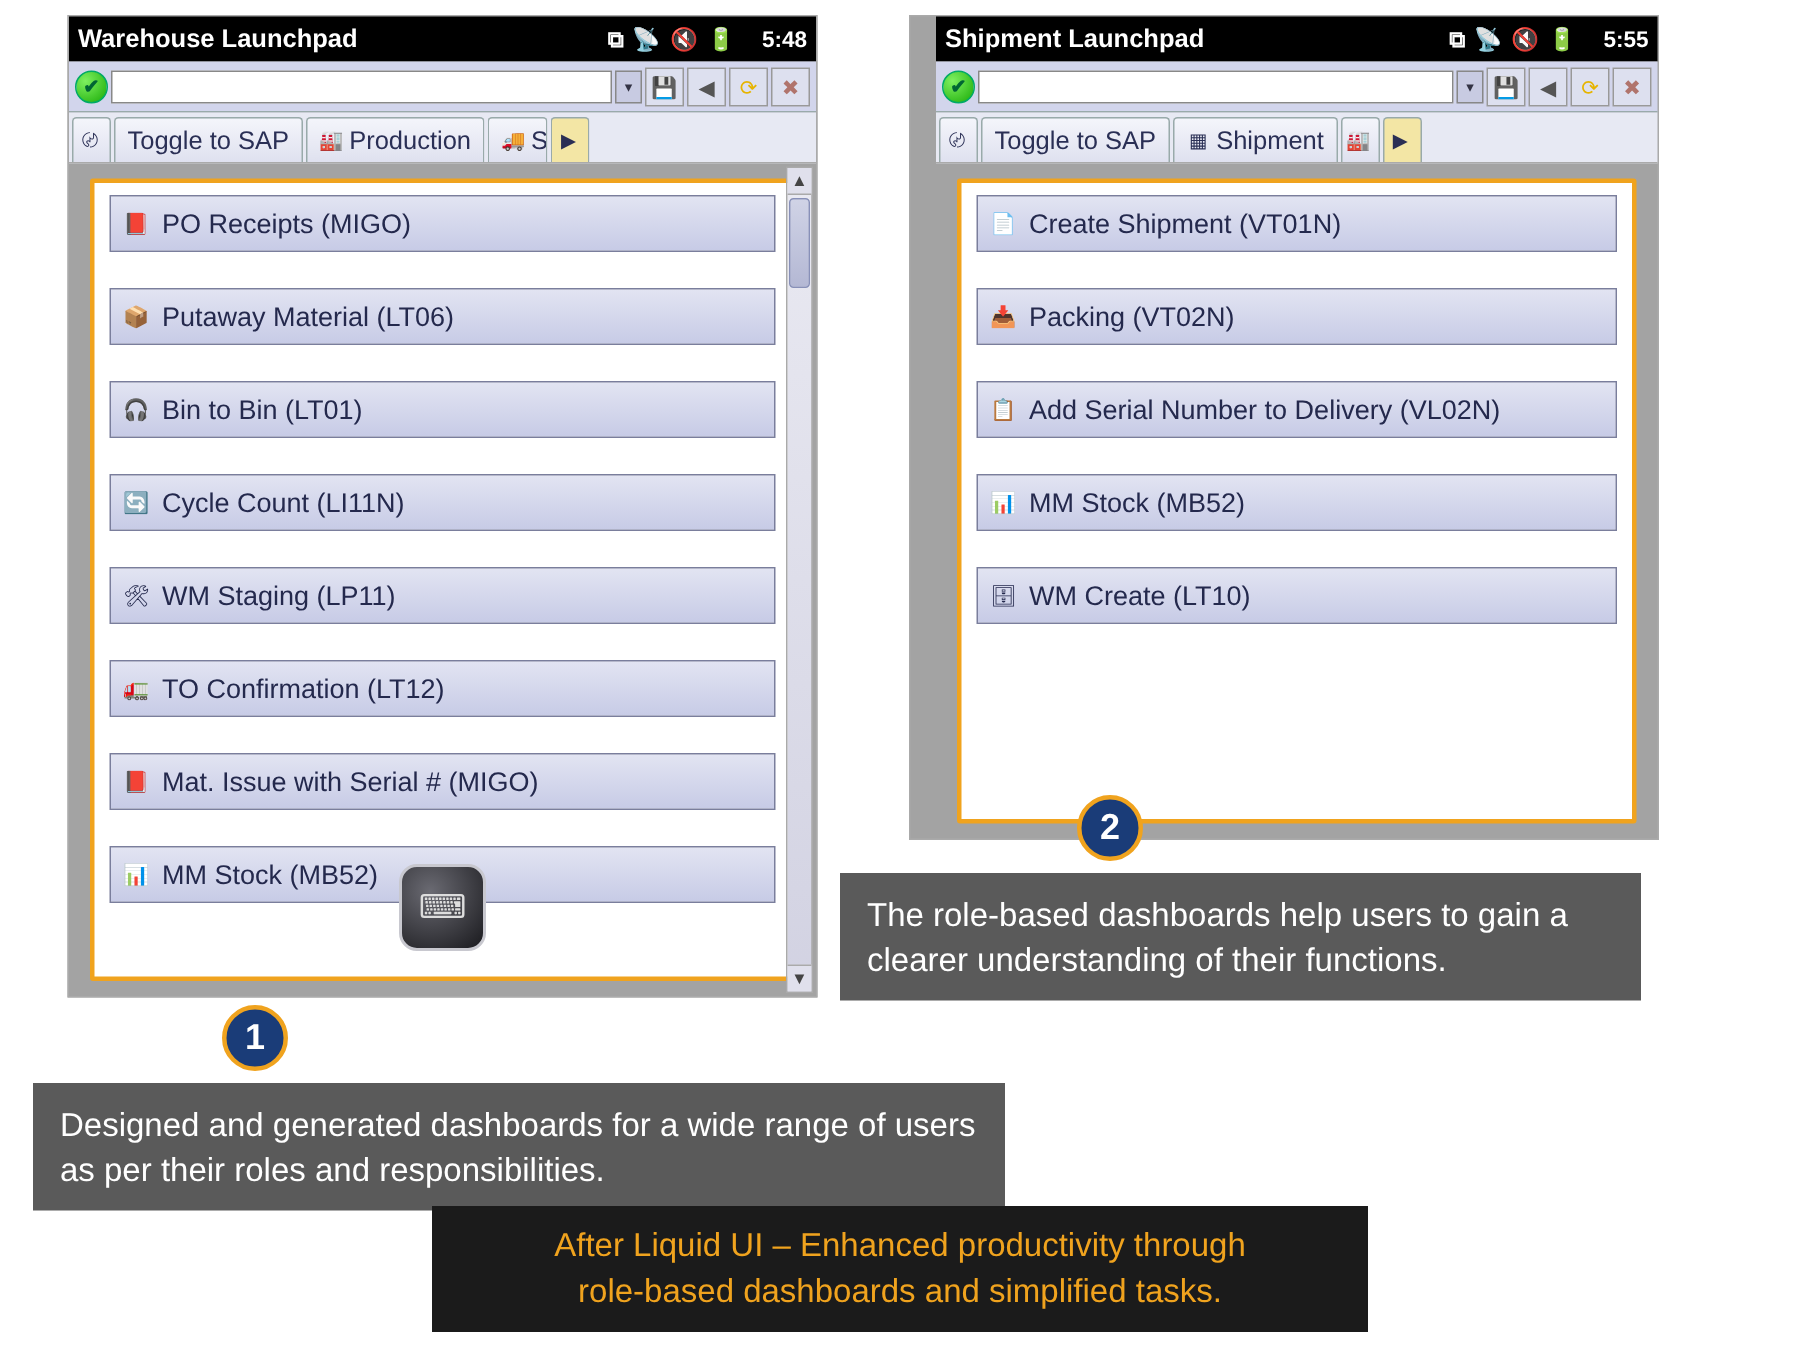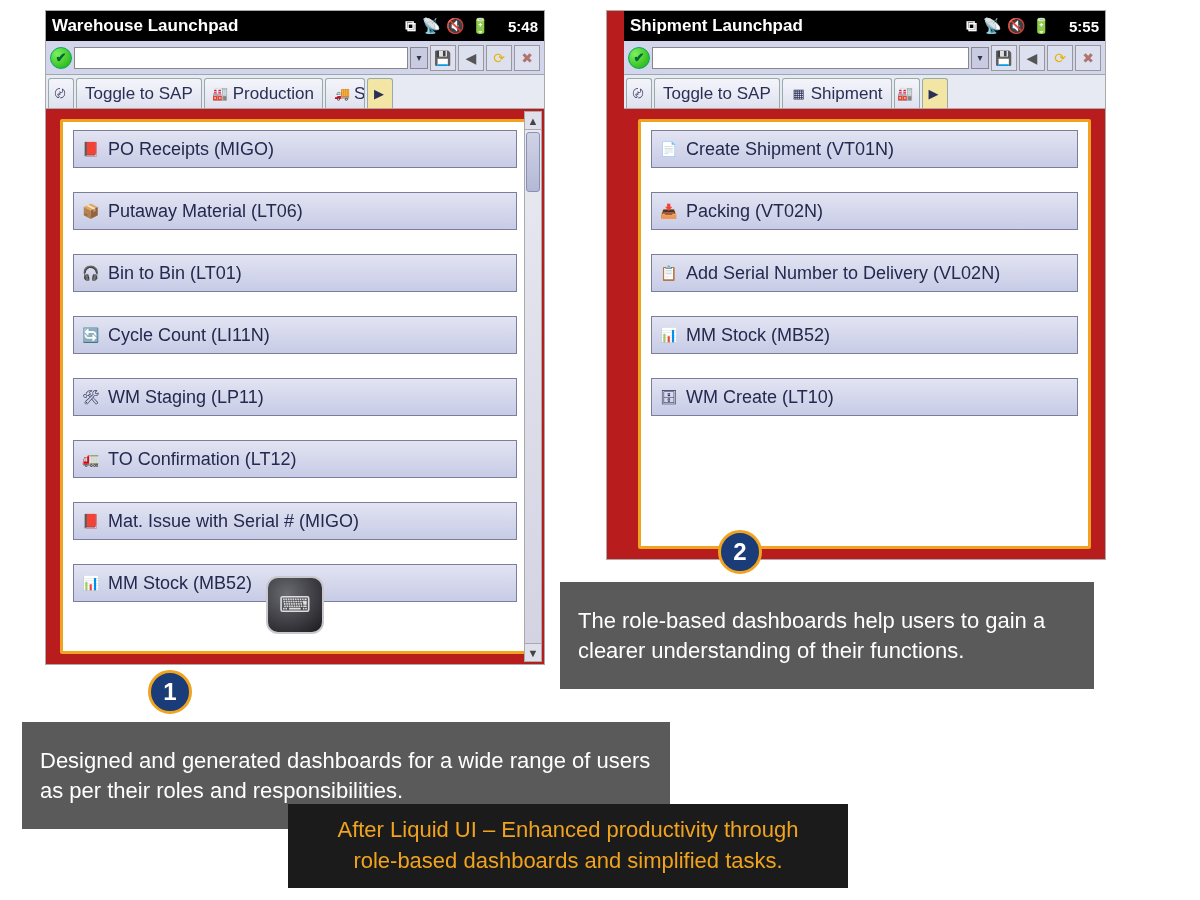--- a/index.html
+++ b/index.html
@@ -6,21 +6,21 @@
   body {
     width: 1200px;
     height: 900px;
     background: #fff;
     font-family: "Segoe UI", Tahoma, Arial, sans-serif;
     position: relative;
   }
   .device {
     position: absolute;
     width: 500px;
-    background: #b91c1c;
+    background: #a3a3a3;
     border: 1px solid #aaa;
   }
   .device.left { left: 45px; top: 10px; height: 655px; }
   .device.right { left: 606px; top: 10px; height: 550px; padding-left: 17px; }
 
   
   .statusbar {
     height: 30px;
     background: #000;
     color: #fff;
@@ -171,21 +171,21 @@
     color:#fff;
     display:flex; align-items:center; justify-content:center;
     font-size:24px; font-weight:600;
   }
   .caption {
     position:absolute;
     background:#5a5a5a;
     color:#fff;
     font-size:22px;
     line-height:1.35;
-    padding:24px 18px;
+    padding:13px 18px;
   }
   .footer-caption {
     position:absolute;
     background:#1b1b1b;
     border:1px solid #1b1b1b;
     color:#f0a31e;
     font-size:22px;
     line-height:1.4;
     padding:10px 28px;
     text-align:center;
@@ -358,16 +358,16 @@
   <span>Designed and generated dashboards for a wide range of users as per their roles and responsibilities.</span>
 </div>
 
 <div class="badge" style="left:718px; top:530px;">
   <span>2</span>
 </div>
 <div class="caption" style="left:560px; top:582px; width:534px;">
   <span>The role-based dashboards help users to gain a clearer understanding of their functions.</span>
 </div>
 
-<div class="footer-caption" style="left:288px; top:804px; width:560px;">
+<div class="footer-caption" style="left:288px; top:804px; width:624px;">
   <span>After Liquid UI – Enhanced productivity through</span><br>
   <span>role-based dashboards and simplified tasks.</span>
 </div>
 
 </body></html>

